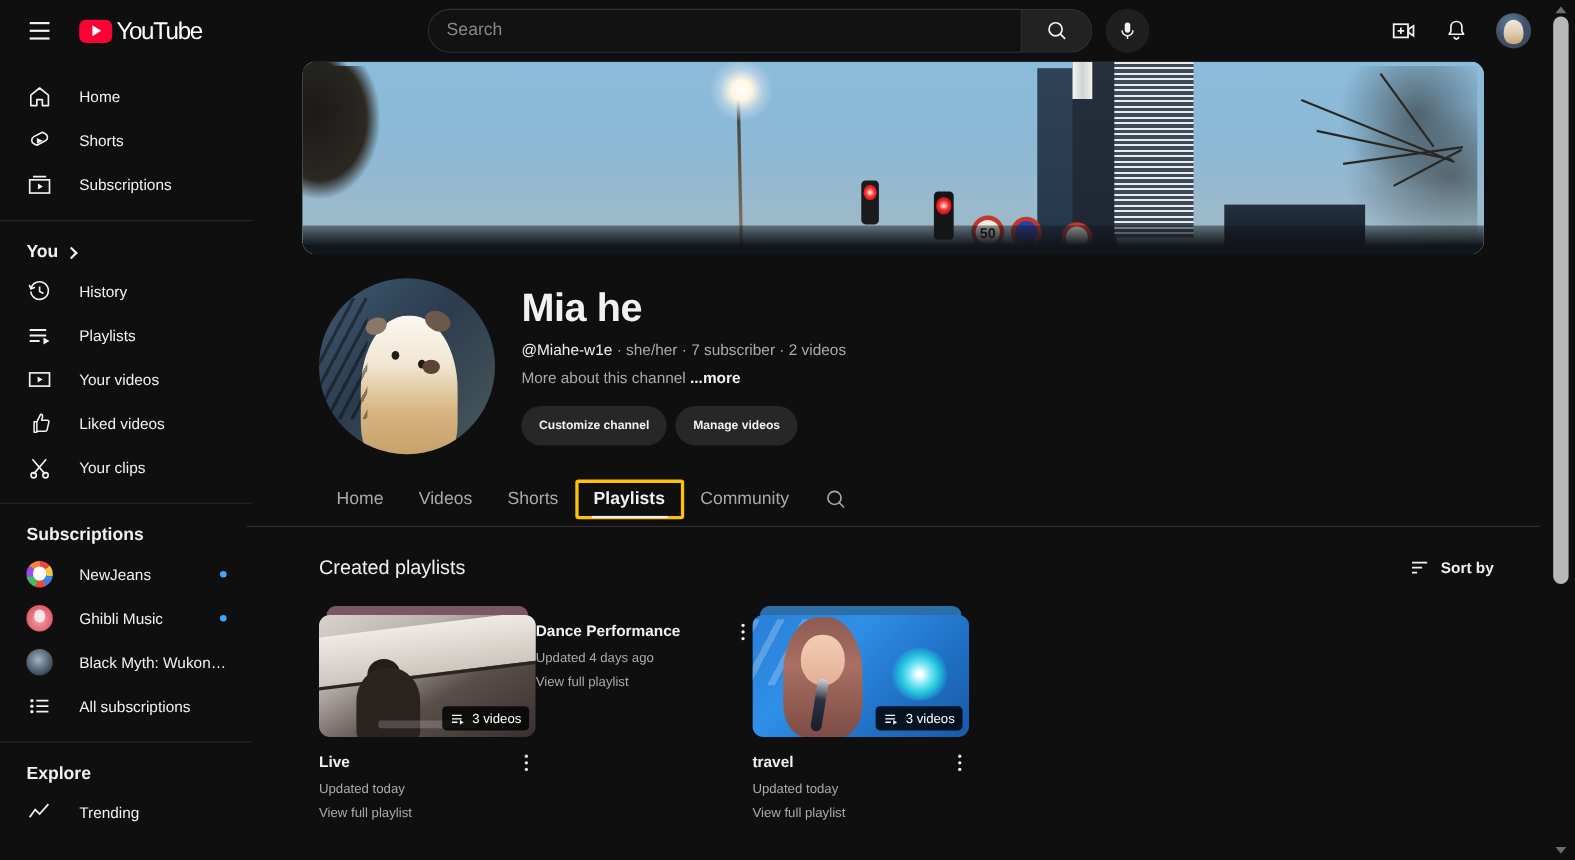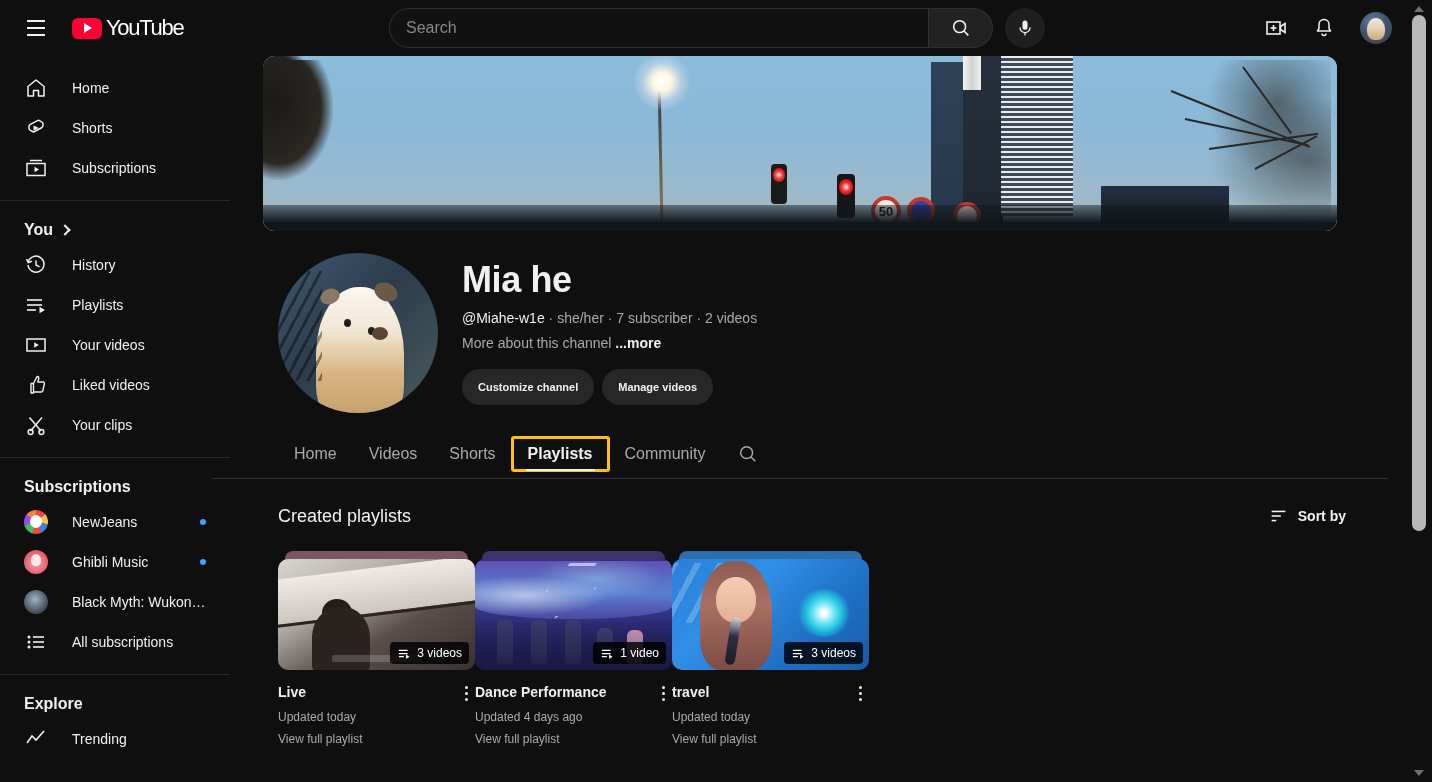--- a/index.html
+++ b/index.html
@@ -121,21 +121,21 @@
     background: #fbe7e9; border-radius: 50% 50% 45% 45%;
   }
   .av-wukong { background: radial-gradient(circle at 45% 40%, #9fb4c4 0%, #51606e 55%, #1d2630 100%); }
   .newdot {
     width: 6px; height: 6px; border-radius: 50%; background: #3ea6ff; margin-left: auto;
   }
   .explore-partial { overflow: hidden; }
 
   
   .main {
-    position: absolute; left: 212px; top: 56px; width: 1176px; height: 726px;
+    position: absolute; left: 224px; top: 56px; width: 1176px; height: 726px;
     overflow: hidden;
   }
   .banner {
     margin: 0 auto; width: 1074px; height: 175px; margin-top: 0px;
     border-radius: 12px; overflow: hidden; position: relative;
     background: linear-gradient(180deg, #8dbbd8 0%, #8cb9d4 35%, #9ab9cc 65%, #9db8c4 100%);
   }
   .sky-grad {
     position: absolute; inset: 0;
     background: linear-gradient(180deg, #8cbcdb 0%, #8bb9d6 40%, #9ab9cd 75%, #a2bac2 100%);
@@ -729,43 +729,20 @@
             <i></i>
             <i></i>
             <i></i>
           </div>
       </div>
       <div class="card-sub">Updated today</div>
       <div class="card-link">View full playlist</div>
     </div>
 
     <div class="card">
-      <div class="thumb-stack">
-        <div class="stack-top" style="background:#3a3468;"></div>
-        <div class="thumb">
-          <div class="art-dance"></div>
-          <div class="art-dance-screen"></div>
-          <div class="art-bolt"></div>
-          <div class="art-stagefloor"></div>
-          <div class="art-dancer" style="left:22px;"></div>
-          <div class="art-dancer" style="left:56px;"></div>
-          <div class="art-dancer" style="left:90px;"></div>
-          <div class="art-dancer" style="left:122px; height:36px;"></div>
-          <div class="art-dancer" style="left:152px; height:34px; background:linear-gradient(180deg,#c08ab0 0%,#8b5f8e 100%);"></div>
-          <div class="badge">
-            <svg width="15" height="15" viewBox="0 0 24 24">
-              <line x1="3" y1="7" x2="17" y2="7" stroke="#fff" stroke-width="2"></line>
-              <line x1="3" y1="12" x2="17" y2="12" stroke="#fff" stroke-width="2"></line>
-              <line x1="3" y1="17" x2="11" y2="17" stroke="#fff" stroke-width="2"></line>
-              <path d="M14.5 13.5 20 17l-5.5 3.5z" fill="#fff"></path>
-            </svg>
-            <span>1 video</span>
-          </div>
-        </div>
-      </div>
       <div class="card-foot">
         <div class="card-title">Dance Performance</div>
         <div class="kebab">
             <i></i>
             <i></i>
             <i></i>
           </div>
       </div>
       <div class="card-sub">Updated 4 days ago</div>
       <div class="card-link">View full playlist</div>

